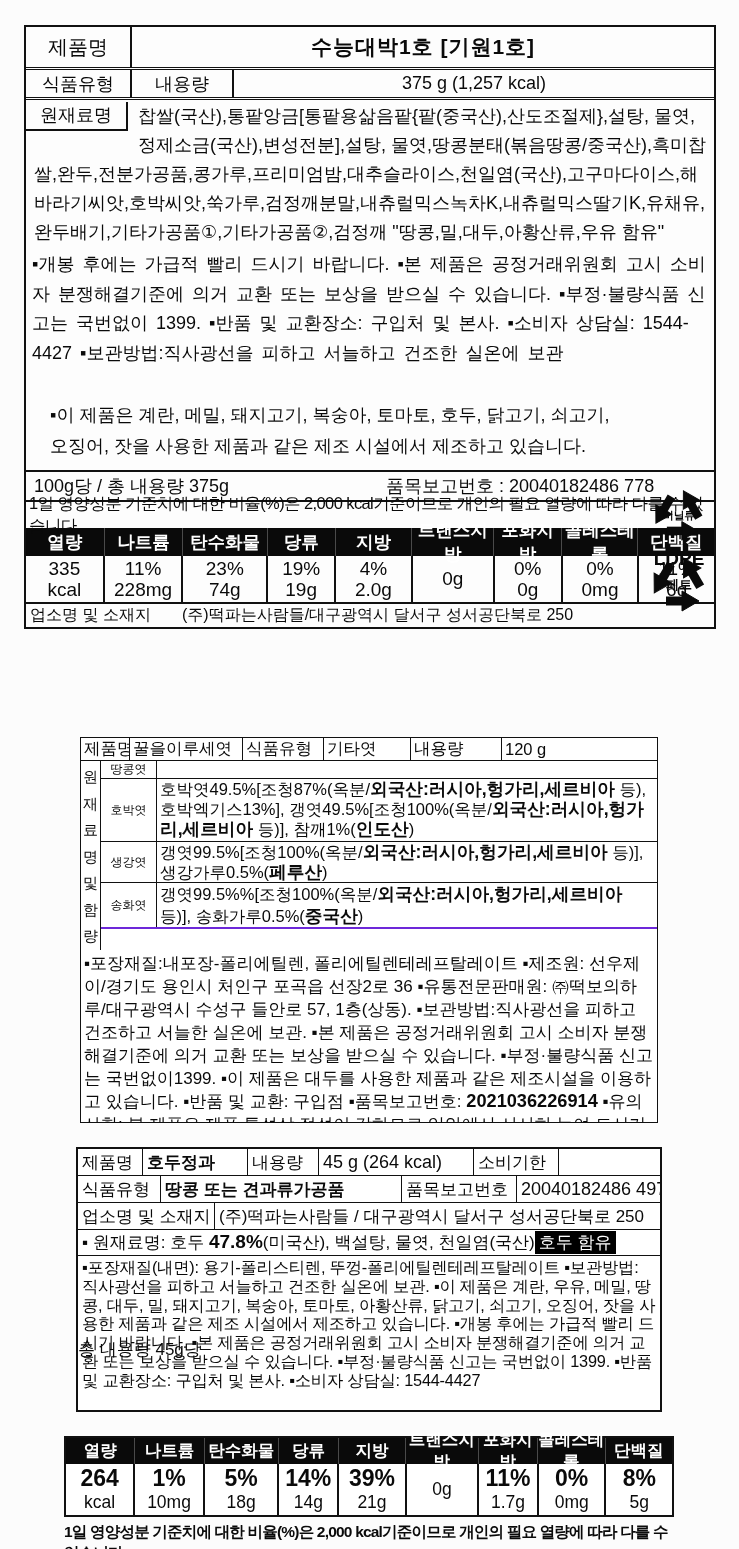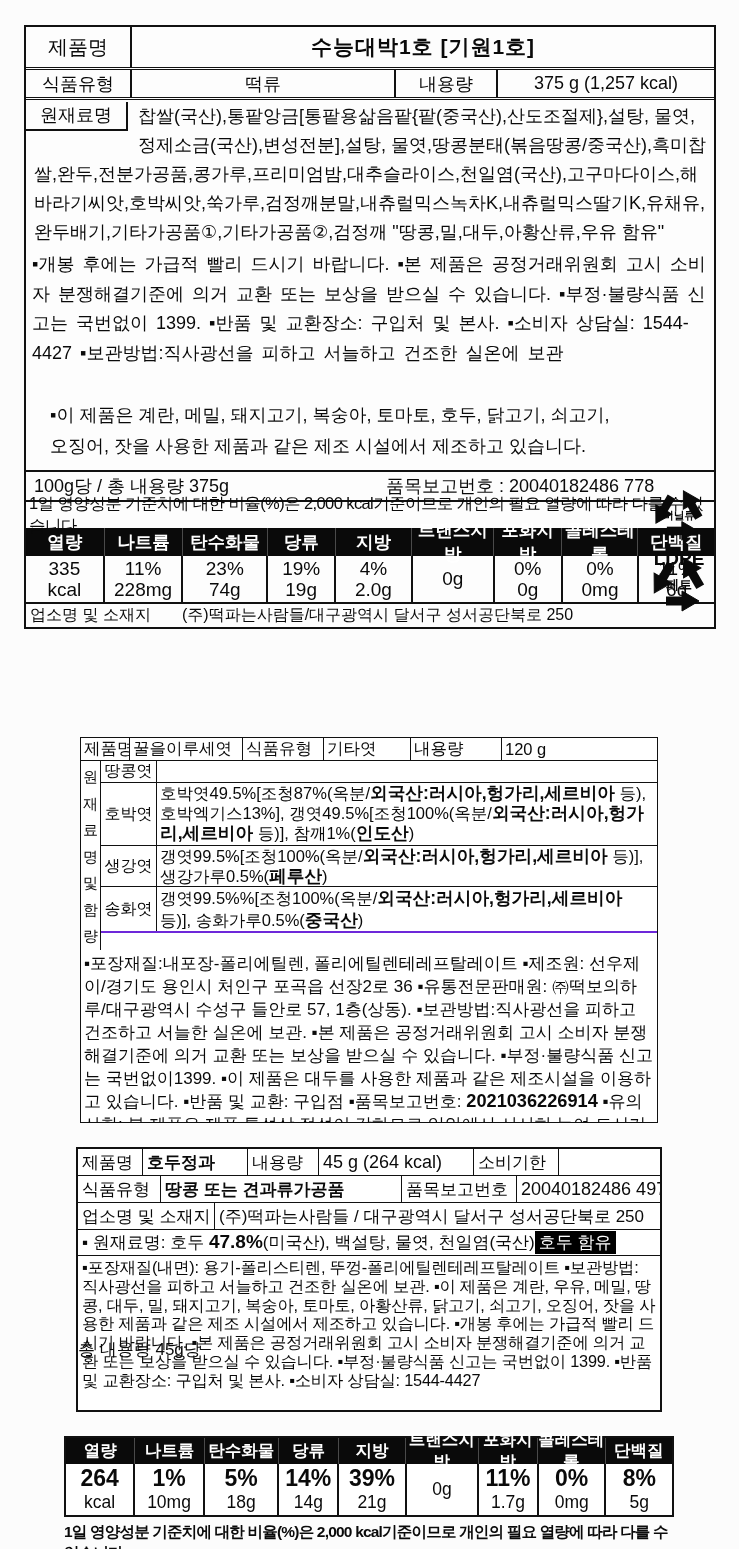--- a/index.html
+++ b/index.html
@@ -58,21 +58,21 @@
   .l2-head > div:nth-child(2){width:106px;}
   .l2-head > div:nth-child(3){width:74px;}
   .l2-head > div:nth-child(4){width:80px;}
   .l2-head > div:nth-child(5){width:84px;}
   .l2-head > div:nth-child(6){flex:1;border-right:none;}
   .l2-main{display:flex;align-items:stretch;}
   .l2-vert{width:20px;border-right:1px solid #111;text-align:center;word-break:break-all;line-height:26.5px;font-size:15px;padding-top:3px;box-sizing:border-box;}
   .l2-rows{flex:1;}
   .l2-row{display:flex;align-items:stretch;border-bottom:1px solid #111;}
   .l2-row:last-child{border-bottom:2px solid #6d28d9;}
-  .l2-sub{width:55px;border-right:1px solid #111;display:flex;align-items:center;justify-content:center;font-size:16px;}
+  .l2-sub{width:55px;border-right:1px solid #111;display:flex;align-items:center;justify-content:center;font-size:12px;}
   .l2-content{flex:1;padding:0 3px;line-height:20px;position:relative;overflow:hidden;}
   .l2-r0 .l2-content{height:40px;}
   .l2-r1 .l2-content{height:62px;}
   .l2-r2 .l2-content{height:40px;}
   .l2-r3 .l2-content{height:44px;line-height:22px;}
   .l2-badge{position:absolute;right:2px;bottom:2px;background:#000;color:#fff;padding:0 4px;font-size:16px;line-height:19px;}
   .l2-footer{padding:2px 3px;font-size:17px;line-height:23px;height:168px;overflow:hidden;}
   
   #label3{position:absolute;left:76px;top:1147px;width:586px;border:2px solid #111;background:#fff;box-sizing:border-box;font-size:17px;}
   .l3-row{display:flex;border-bottom:1px solid #111;height:26px;align-items:stretch;}
@@ -105,21 +105,20 @@
 </head>
 <body>
 
 <div id="label1">
   <div class="l1-row1">
     <div class="l1-name-label">제품명</div>
     <div class="l1-name-value">수능대박1호 [기원1호]</div>
   </div>
   <div class="l1-row2">
     <div class="l1-type-label">식품유형</div>
-    <div class="l1-type-value">떡류</div>
     <div class="l1-net-label">내용량</div>
     <div class="l1-net-value">375 g (1,257 kcal)</div>
   </div>
   <div class="l1-ing">
     <div class="l1-ing-label">원재료명</div>
     <span>찹쌀(국산),통팥앙금[통팥용삶음팥{팥(중국산),산도조절제},설탕, 물엿,정제소금(국산),변성전분],설탕, 물엿,땅콩분태(볶음땅콩/중국산),흑미찹쌀,완두,전분가공품,콩가루,프리미엄밤,대추슬라이스,천일염(국산),고구마다이스,해바라기씨앗,호박씨앗,쑥가루,검정깨분말,내츄럴믹스녹차K,내츄럴믹스딸기K,유채유,완두배기,기타가공품①,기타가공품②,검정깨 "땅콩,밀,대두,아황산류,우유 함유"</span>
   </div>
   <div class="l1-notice">▪개봉 후에는 가급적 빨리 드시기 바랍니다. ▪본 제품은 공정거래위원회 고시 소비자 분쟁해결기준에 의거 교환 또는 보상을 받으실 수 있습니다. ▪부정·불량식품 신고는 국번없이 1399. ▪반품 및 교환장소: 구입처 및 본사. ▪소비자 상담실: 1544-4427 ▪보관방법:직사광선을 피하고 서늘하고 건조한 실온에 보관</div>
   <div class="l1-allergy">▪이 제품은 계란, 메밀, 돼지고기, 복숭아, 토마토, 호두, 닭고기, 쇠고기, 오징어, 잣을 사용한 제품과 같은 제조 시설에서 제조하고 있습니다.</div>
 

